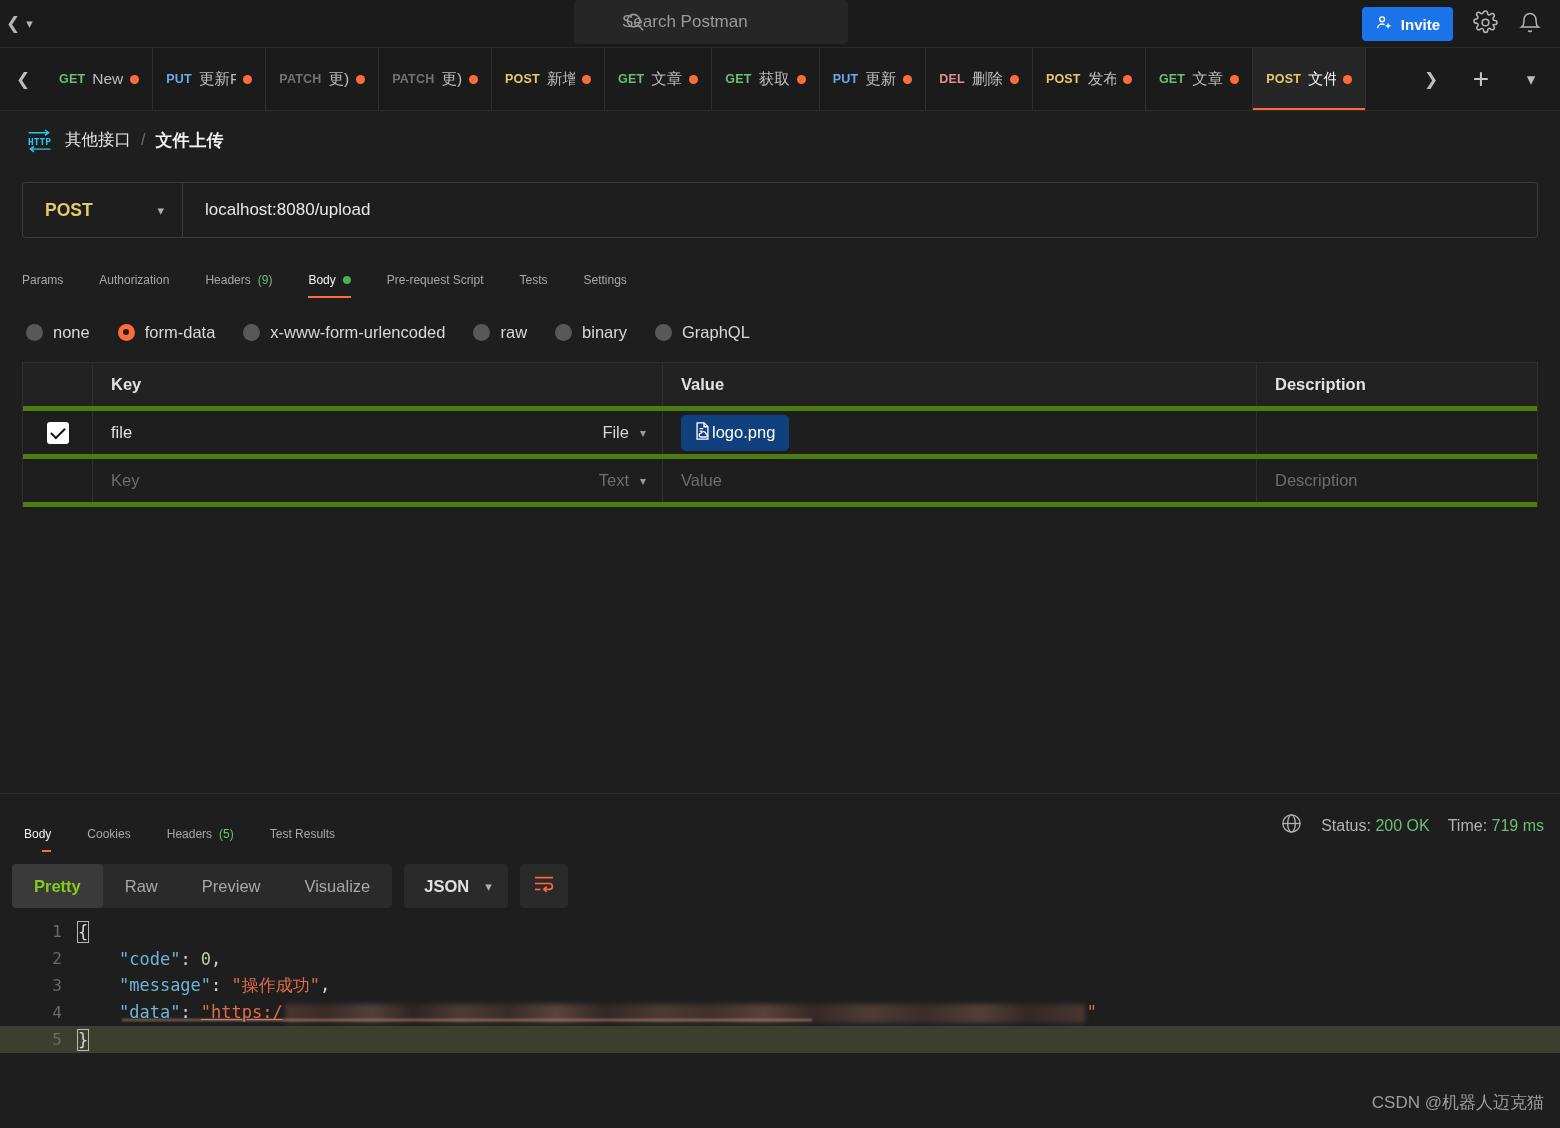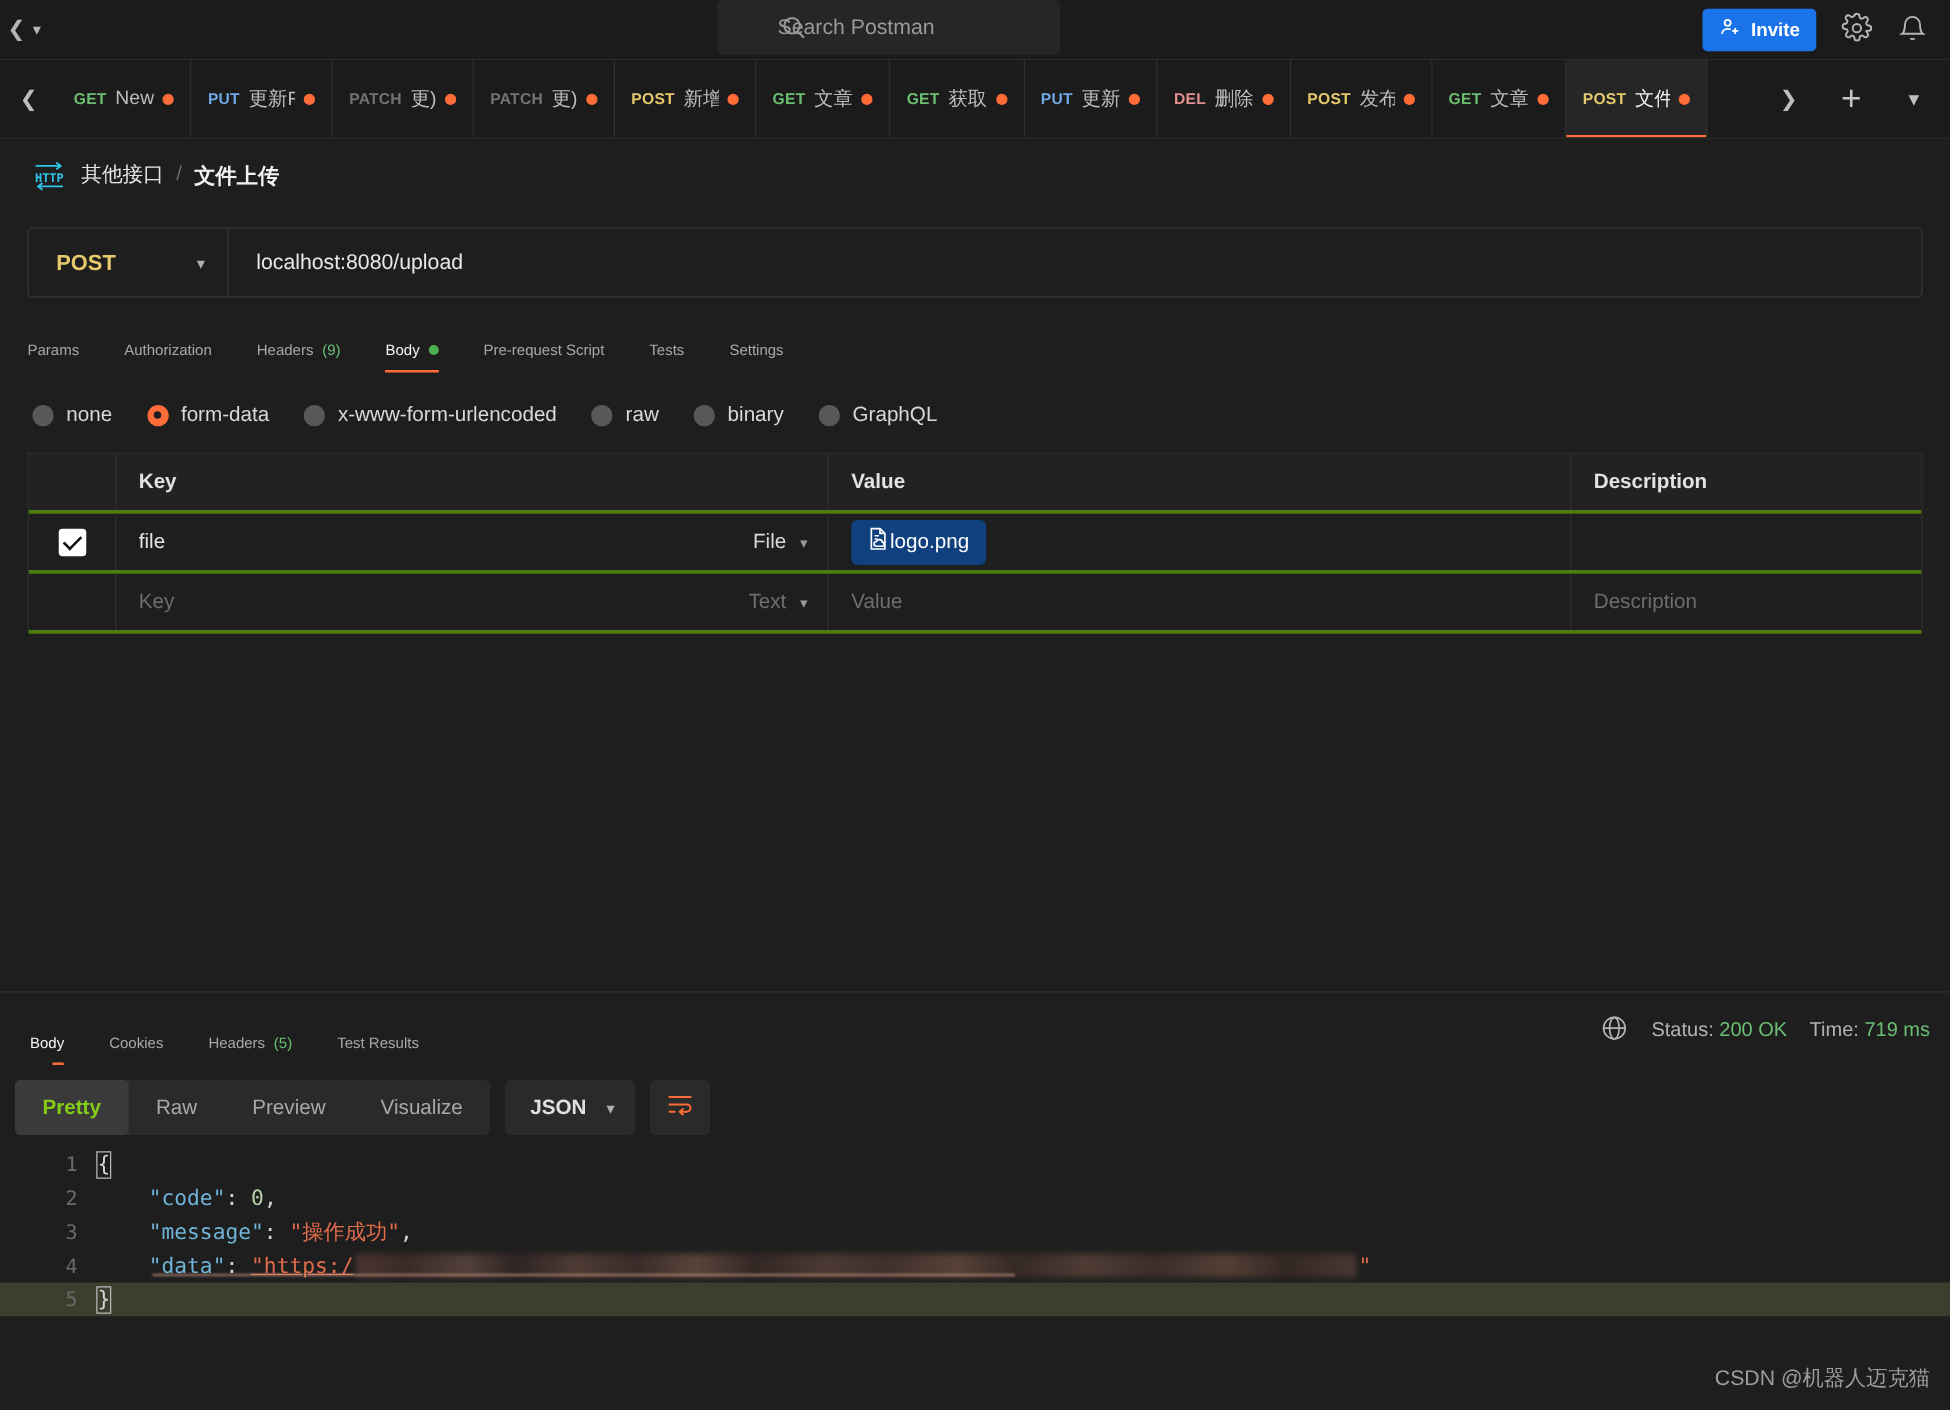--- a/index.html
+++ b/index.html
@@ -178,21 +178,21 @@
   .radio.sel { background: #ff6c37; }
   .radio.sel::after { content: ""; width: 6px; height: 6px; border-radius: 50%; background: #1e1e1e; }
   .bt-label { color: #d8d8d8; font-size: 16.5px; }
 
   
   .kvtable {
     margin: 14px 22px 0 22px;
     border: 1px solid #2f2f2f;
     border-bottom: none;
   }
-  .kvrow { display: flex; border-bottom: 3px solid #4d7c0f; min-height: 48px; }
+  .kvrow { display: flex; border-bottom: 5px solid #4d7c0f; min-height: 48px; }
   .kvrow.head { background: #222; }
   .kv-check {
     width: 70px; flex: 0 0 70px;
     display: flex; align-items: center; justify-content: center;
     border-right: 1px solid #2f2f2f;
   }
   .cbox {
     width: 22px; height: 22px; border-radius: 3px;
     background: #fff; display: flex; align-items: center; justify-content: center;
     cursor: pointer;

